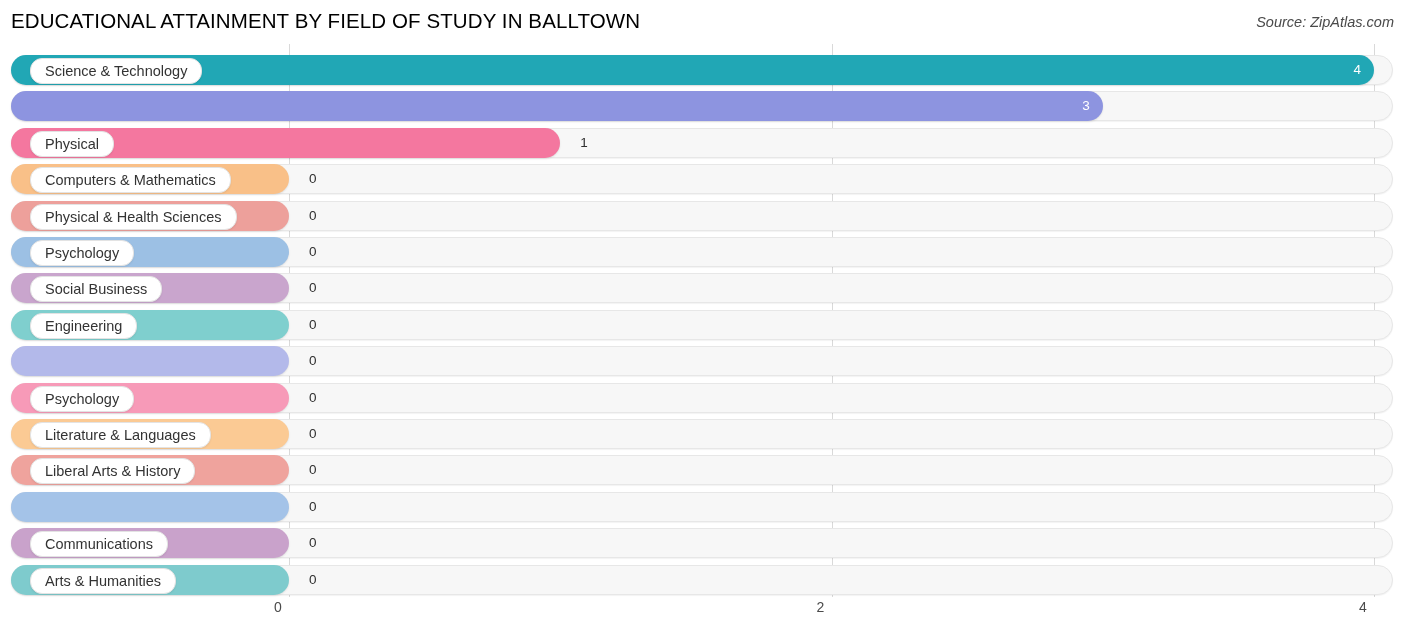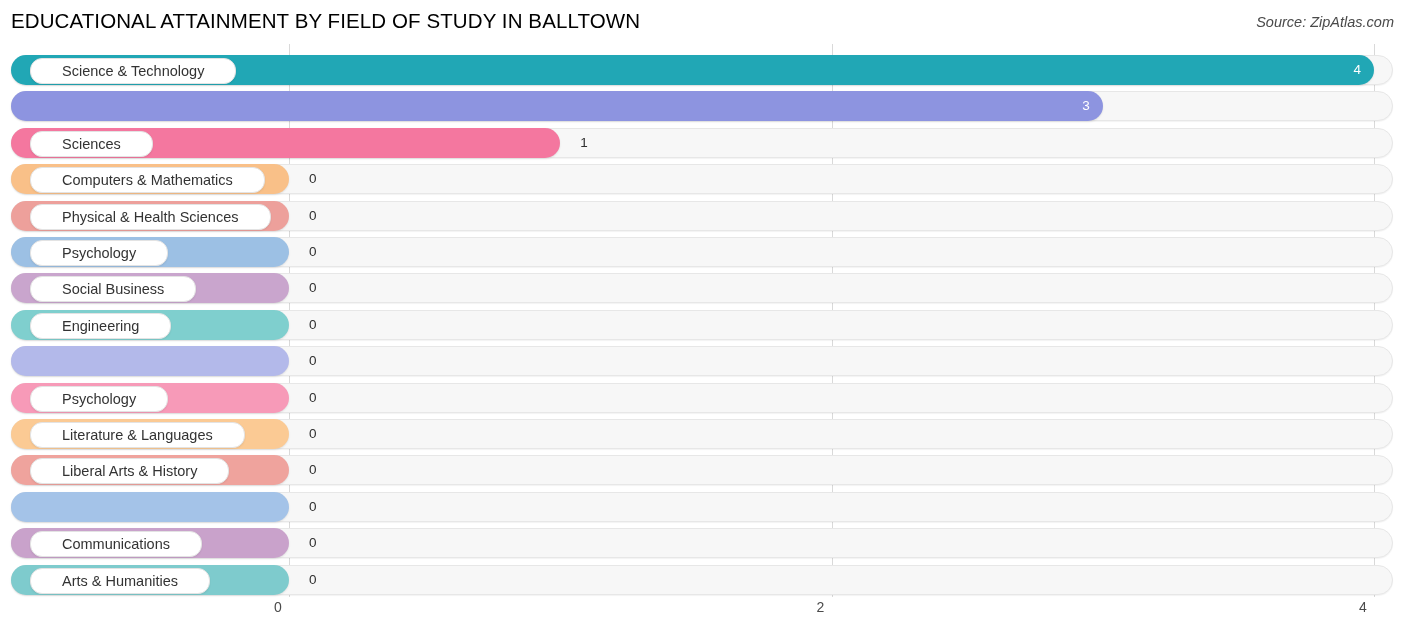--- a/index.html
+++ b/index.html
@@ -55,21 +55,21 @@
   }
   .bar-value-out{
     position:absolute;top:0;height:30px;line-height:30px;
     color:#2f2f2f;font-size:13.5px;white-space:nowrap;
   }
   .pill{
     position:absolute;top:3px;height:24px;left:19px;
     background:#ffffff;
     border:1px solid #e3e3e3;
     border-radius:12px;
-    padding:0 31px;
+    padding:0 14px;
     line-height:24px;
     font-size:14.5px;
     color:#333333;
     white-space:nowrap;
     box-shadow:0 1px 2px rgba(0,0,0,.07);
   }
   
   #axis{
     position:absolute;left:0;top:597px;width:1406px;height:34px;
   }
@@ -102,21 +102,21 @@
     <div class="row" style="top: 47.4px; width: 1382px;">
       <div class="track"></div>
       <div class="bar" style="width: 1091.75px; background: rgb(141, 148, 224);">
         <span class="bar-value-in">3</span>
       </div>
     </div>
     <div class="row" style="top: 83.8px; width: 1382px;">
       <div class="track"></div>
       <div class="bar" style="width: 549.25px; background: rgb(244, 119, 159);"></div>
       <span class="bar-value-out" style="left: 569.25px;">1</span>
-      <span class="pill">Sciences</span>
+      <span class="pill">Physical</span>
     </div>
     <div class="row" style="top: 120.2px; width: 1382px;">
       <div class="track"></div>
       <div class="bar" style="width: 278px; background: rgb(249, 192, 136);"></div>
       <span class="bar-value-out" style="left: 298px;">0</span>
       <span class="pill">Computers &amp; Mathematics</span>
     </div>
     <div class="row" style="top: 156.6px; width: 1382px;">
       <div class="track"></div>
       <div class="bar" style="width: 278px; background: rgb(237, 160, 155);"></div>

